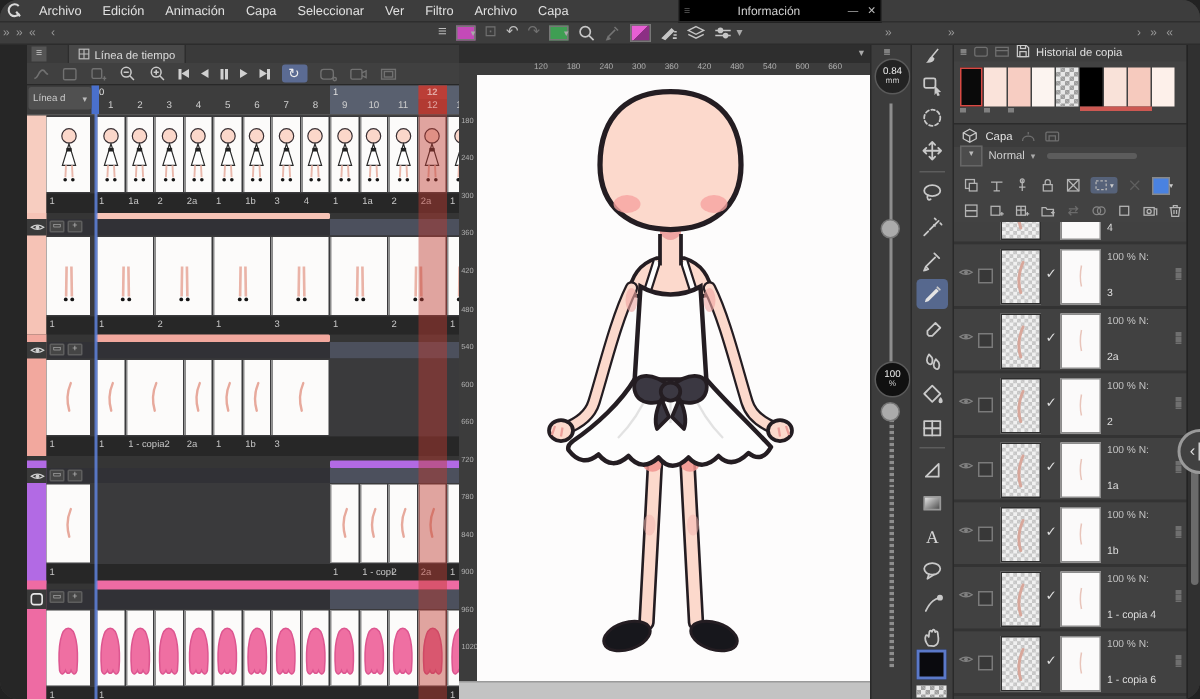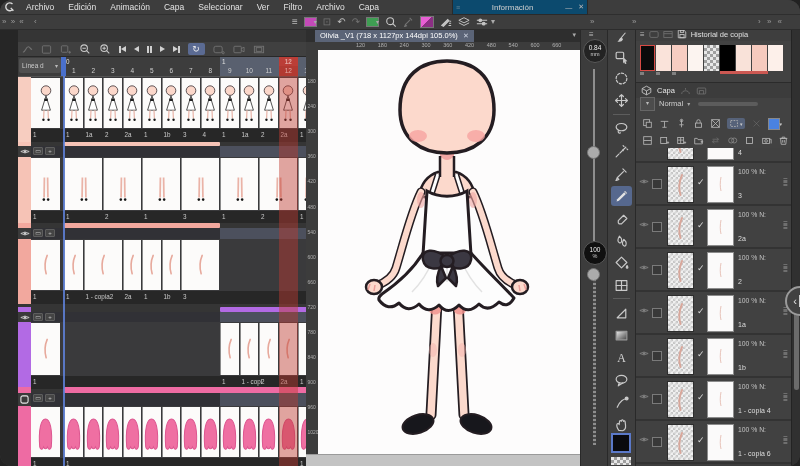--- a/index.html
+++ b/index.html
@@ -6,21 +6,21 @@
   #app{position:relative;width:800px;height:466px;overflow:hidden;background:#3a3a3a;
        font-family:"Liberation Sans",sans-serif;color:#ddd;border-radius:12px;-webkit-font-smoothing:antialiased;}
   .abs{position:absolute;}
   svg{display:block;}
   
   #menubar{position:absolute;left:0;top:0;width:800px;height:14px;background:#3d3d3d;
            display:flex;align-items:center;border-bottom:1px solid #2e2e2e;z-index:30;}
   #menu-items{display:flex;}
   .menu-item{font-size:8.5px;color:#e2e2e2;margin:0 7px;cursor:default;}
   
-  #infowin{position:absolute;left:452px;top:0;width:134px;height:14px;background:#0c4a6e;
+  #infowin{position:absolute;left:452px;top:0;width:134px;height:14px;background:#000000;
            border:1px solid #2a2a2a;border-top:none;display:flex;align-items:center;z-index:40;font-size:8px;}
   #infowin .ttl{flex:1;text-align:center;color:#cfcfcf;}
   #infowin .wbtn{color:#b9b9b9;font-size:7px;margin:0 3px;}
   
   #cmdbar{position:absolute;left:0;top:14px;width:800px;height:15px;background:#3d3d3d;
           border-bottom:1px solid #2c2c2c;z-index:20;font-size:8px;color:#9a9a9a;}
   #cmd-main{position:absolute;left:292px;top:0;height:15px;display:flex;align-items:center;gap:6px;}
   .chip{width:11px;height:8px;border:1px solid #777;}
   .car{font-size:6px;color:#aaa;margin-left:-3px;}
   .dim{opacity:.4;}
@@ -183,20 +183,30 @@
       <span class="car" style="font-size:8px">▾</span>
     </div>
     <span class="abs" style="left:590px;top:3px">»</span>
     <span class="abs" style="left:632px;top:3px">»</span>
     <span class="abs" style="left:758px;top:3px;letter-spacing:2px">› » «</span>
   </div>
 
   <div id="leftdock"></div>
 
   <div id="timeline">
+    <div id="tl-head">
+      <span style="width:10px;height:10px;background:#555;margin-left:3px;color:#ccc;font-size:7px;text-align:center;line-height:10px">≡</span>
+      <div id="tl-tab">
+        <svg width="8" height="8" viewBox="0 0 10 10" fill="none" stroke="#bbb" stroke-width="1">
+            <rect x="1" y="1" width="8" height="8"></rect>
+            <path d="M1 5 h8 M5 1 v8"></path>
+          </svg>
+        <span>Línea de tiempo</span>
+      </div>
+    </div>
     <div id="tl-tools">
       <svg class="dim" width="11" height="11" viewBox="0 0 12 12" fill="none" stroke="#bbb" stroke-width="1.2">
           <path d="M1 9 C4 9 4 3 7 3 C9 3 9 6 11 6"></path>
         </svg>
       <svg class="dim" width="11" height="11" viewBox="0 0 12 12" fill="none" stroke="#bbb" stroke-width="1">
           <rect x="1.5" y="2" width="9" height="8" rx="1"></rect>
         </svg>
       <svg class="dim" width="11" height="11" viewBox="0 0 12 12" fill="none" stroke="#bbb" stroke-width="1">
           <rect x="1.5" y="2" width="7" height="7" rx="1"></rect>
           <path d="M9 9 h3 M10.5 7.5 v3"></path>
@@ -696,24 +706,20 @@
           </svg>
         </div>
         <div class="flabel" style="left: 282px; top: 431px;">1</div>
       </div>
     <div id="tl-bluebox" class="abs" style="left:43px;top:28px;width:5px;height:19px;background:#4a70cc;z-index:5"></div>
     <div id="tl-blueline" class="abs" style="left:45px;top:47px;width:2px;bottom:0;background:rgba(95,130,220,.85);z-index:4"></div>
     <div id="tl-playcol" class="abs" style="left:260.5px;top:28px;width:19.5px;bottom:0;background:rgba(190,58,48,.45);z-index:4"></div>
   </div>
 
   <div id="tabbar">
-    <div id="doc-tab">
-      <span>Olivia _V1 (718 x 1127px 144dpi 105.0%)</span>
-      <span style="color:#cdd3e0;font-size:7px">✕</span>
-    </div>
     <span class="abs" style="right:4px;top:3px;font-size:7px;color:#aaa">▾</span>
   </div>
 
   <div id="vruler">
       <span style="top: 36px;">180</span>
       <span style="top: 61.1px;">240</span>
       <span style="top: 86.2px;">300</span>
       <span style="top: 111.3px;">360</span>
       <span style="top: 136.4px;">420</span>
       <span style="top: 161.5px;">480</span>

